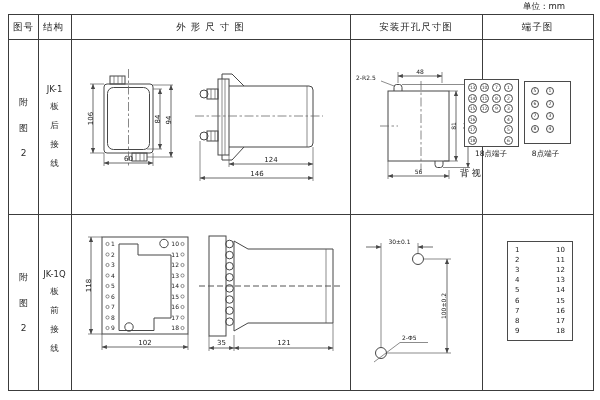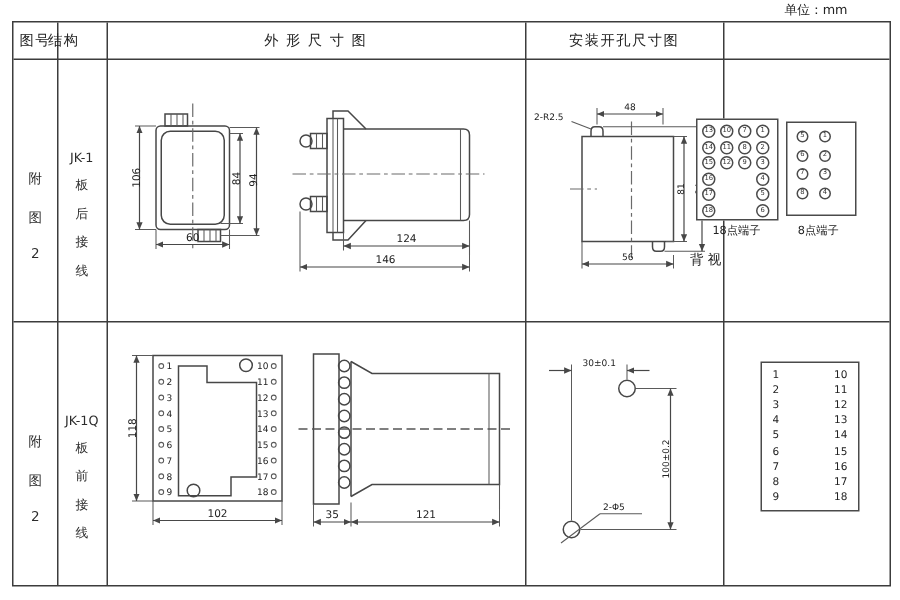--- a/index.html
+++ b/index.html
@@ -8,21 +8,21 @@
     font-family:"DejaVu Sans","Liberation Sans",sans-serif;color:#2b2b2b;
     overflow:hidden;
   }
   .unit{position:absolute;top:1px;left:498px;width:92px;text-align:center;font-size:8.5px;color:#222;}
   .tbl{position:absolute;left:8px;top:14px;width:584px;height:375px;border:1px solid #3c3c3c;}
   .vline,.hline{position:absolute;background:#3c3c3c;}
   .vline{width:1px;top:0;height:375px;}
   .hline{height:1px;left:0;width:584px;}
   .cell{position:absolute;display:flex;align-items:center;justify-content:center;}
   .hdr{font-size:9.5px;letter-spacing:1px;color:#222;}
-  .vstack{flex-direction:column;margin-top:17px;}
+  .vstack{flex-direction:column;}
   .figcell{font-size:9px;gap:13px;}
   .structcell{font-size:8.5px;gap:7px;}
   .model{font-size:8.5px;}
   svg{position:absolute;display:block;}
   .ln{stroke:#474747;stroke-width:1;fill:none;}
   .thin{stroke:#5a5a5a;stroke-width:0.7;fill:none;}
   .dl{stroke:#474747;stroke-width:0.8;fill:none;}
   .cl{stroke:#6a6a6a;stroke-width:0.8;fill:none;stroke-dasharray:9 2.5 2.5 2.5;}
   .dsh{stroke:#555;stroke-width:1;fill:none;stroke-dasharray:6 3;}
   .dim{font-size:7px;fill:#222;font-family:"DejaVu Sans","Liberation Sans",sans-serif;}
@@ -51,23 +51,24 @@
 <div class="tbl">
 
   <div class="vline" style="left:29px"></div>
   <div class="vline" style="left:62px"></div>
   <div class="vline" style="left:341px"></div>
   <div class="vline" style="left:473px"></div>
   <div class="hline" style="top:24px"></div>
   <div class="hline" style="top:199px"></div>
 
   <div class="cell hdr" style="left:0;top:0;width:29px;height:24px">图号</div>
-  <div class="cell hdr" style="left:17px;top:0;width:33px;height:24px">结构</div>
+  <div class="cell hdr" style="left:28px;top:0;width:33px;height:24px">结构</div>
   <div class="cell hdr" style="left:341px;top:0;width:132px;height:24px">安装开孔尺寸图</div>
   <div class="cell hdr" style="left:62px;top:0;width:279px;height:24px">外 形 尺 寸 图</div>
+  <div class="cell hdr" style="left:473px;top:0;width:111px;height:24px">端子图</div>
 
   <div class="cell vstack figcell" style="left:0;top:24px;width:29px;height:175px">
     <span>附</span>
     <span>图</span>
     <span>2</span>
   </div>
   <div class="cell vstack structcell" style="left:29px;top:24px;width:33px;height:175px">
     <span class="model">JK-1</span>
     <span>板</span>
     <span>后</span>
@@ -192,21 +193,21 @@
     <div class="tlabel" style="left:0;top:110px;width:62px">18点端子</div>
     <div class="tlabel" style="left:60px;top:110px;width:51px">8点端子</div>
     <div class="viewlabel" style="top:128px">背  视</div>
   </div>
 
   <div class="cell vstack figcell" style="left:0;top:199px;width:29px;height:176px">
     <span>附</span>
     <span>图</span>
     <span>2</span>
   </div>
-  <div class="cell vstack structcell" style="left:29px;top:199px;width:33px;height:176px">
+  <div class="cell vstack structcell" style="left:29px;top:209px;width:33px;height:176px">
     <span class="model">JK-1Q</span>
     <span>板</span>
     <span>前</span>
     <span>接</span>
     <span>线</span>
   </div>
 
   <svg style="left:62px;top:199px" width="279" height="176" viewBox="0 0 279 176">
     <g>
       <rect class="ln" x="31" y="23" width="86" height="97"></rect>

